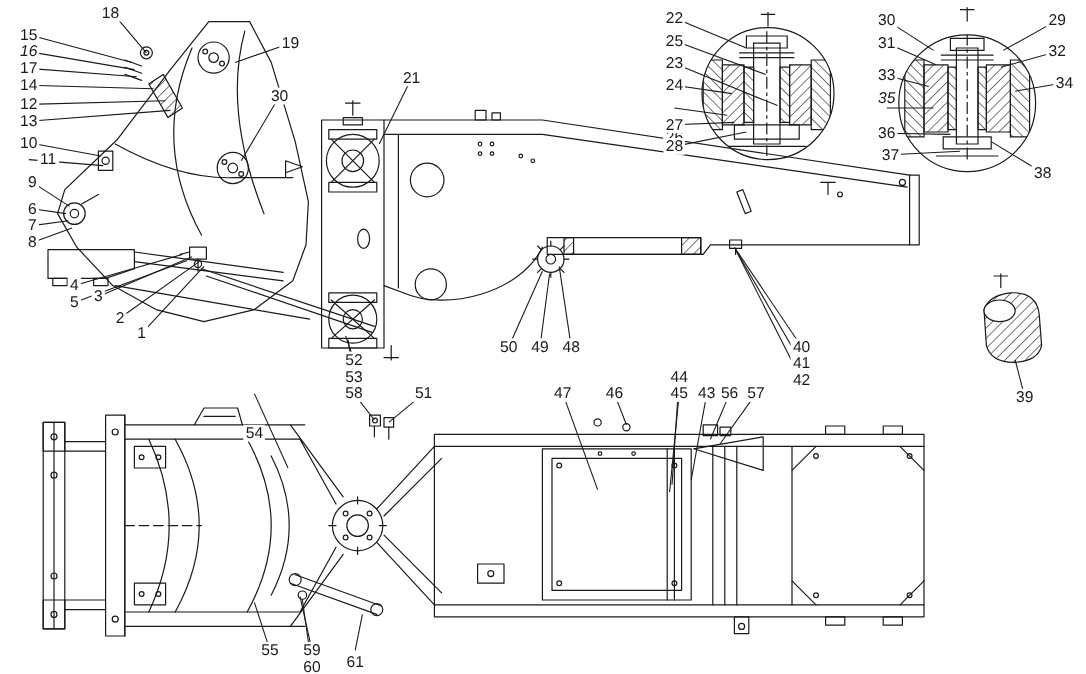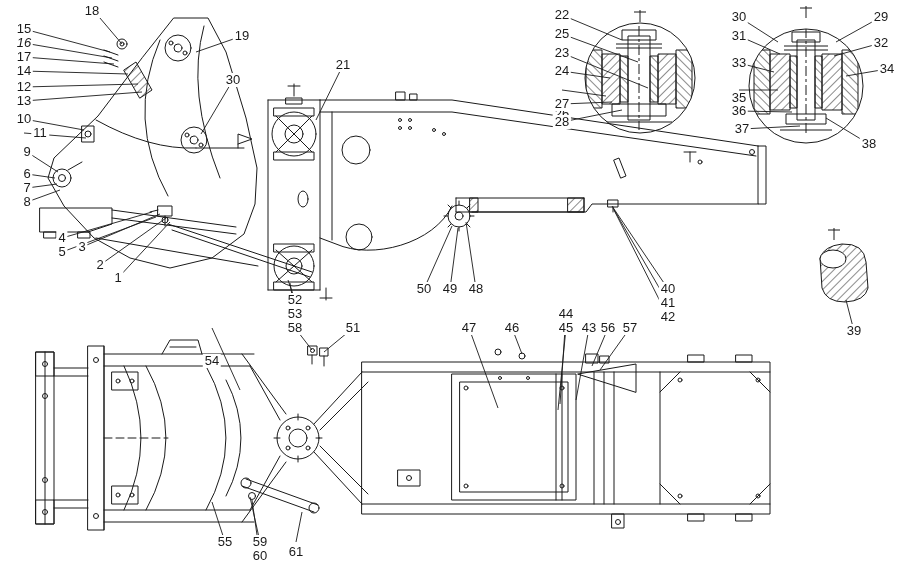--- a/index.html
+++ b/index.html
@@ -349,21 +349,21 @@
       <span class="part-label" style="left: 562px; top: 15px;">22</span>
       <span class="part-label" style="left: 562px; top: 34px;">25</span>
       <span class="part-label" style="left: 562px; top: 53px; text-align: right;">23</span>
       <span class="part-label" style="left: 562px; top: 71px;">24</span>
       <span class="part-label" style="left: 562px; top: 90px; margin-top: 24px;">26</span>
       <span class="part-label" style="left: 562px; top: 104px;">27</span>
       <span class="part-label" style="left: 562px; top: 122px;">28</span>
       <span class="part-label" style="left: 739px; top: 17px;">30</span>
       <span class="part-label" style="left: 739px; top: 36px;">31</span>
       <span class="part-label" style="left: 739px; top: 63px;">33</span>
-      <span class="part-label" style="left: 739px; top: 98px;">35</span>
+      <span class="part-label" style="left: 739px; top: 82px; font-style: italic;">35</span>
       <span class="part-label" style="left: 739px; top: 111px;">36</span>
       <span class="part-label" style="left: 742px; top: 129px;">37</span>
       <span class="part-label" style="left: 881px; top: 17px;">29</span>
       <span class="part-label" style="left: 881px; top: 43px;">32</span>
       <span class="part-label" style="left: 887px; top: 69px;">34</span>
       <span class="part-label" style="left: 869px; top: 144px;">38</span>
       <span class="part-label" style="left: 424px; top: 289px;">50</span>
       <span class="part-label" style="left: 450px; top: 289px;">49</span>
       <span class="part-label" style="left: 476px; top: 289px; text-align: right;">48</span>
       <span class="part-label" style="left: 668px; top: 289px;">40</span>

